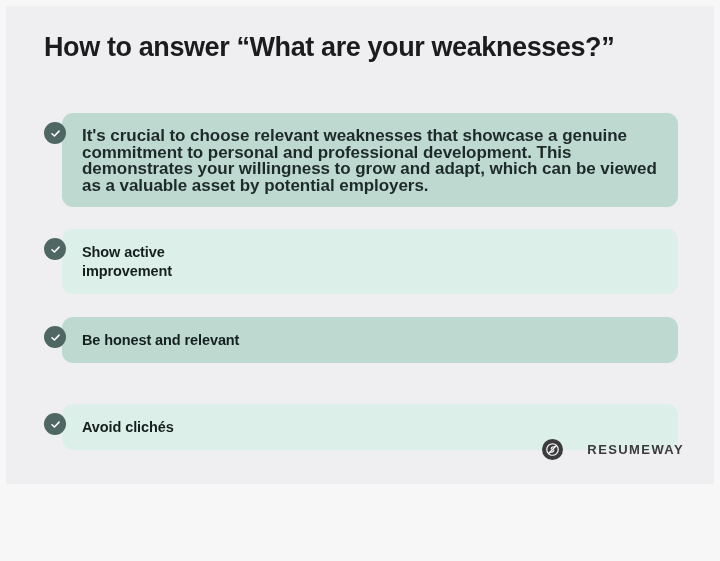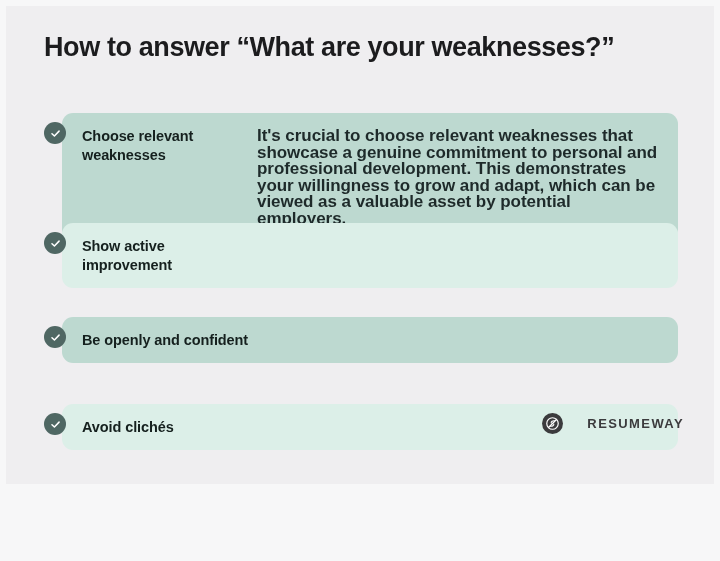--- a/index.html
+++ b/index.html
@@ -109,21 +109,21 @@
     font-size: 17px;
     line-height: 16.5px;
     font-weight: bold;
     color: #1e2a2a;
     letter-spacing: -0.05px;
   }
 
   .logo {
     position: absolute;
     right: 36px;
-    bottom: 50px;
+    bottom: 24px;
     display: flex;
     align-items: center;
     gap: 24px;
   }
   .logo-mark {
     width: 21px;
     height: 21px;
     border-radius: 50%;
     background: #3b3b3d;
     display: flex;
@@ -146,42 +146,41 @@
   <h1 class="title">How to answer “What are your weaknesses?”</h1>
 
   <div class="cards">
       <div class="card tint-dark" style="top: 0px;">
         <div class="card-inner">
           <span class="check">
             <svg width="13" height="13" viewBox="0 0 24 24" aria-hidden="true">
               <path d="M5.5 12.4 L10 16.6 L18.6 7.6" fill="none" stroke="#ffffff" stroke-width="2.8" stroke-linecap="round" stroke-linejoin="round"></path>
             </svg>
           </span>
-          <h2 class="card-heading">Choose relevant weaknesses</h2>
           <p class="card-body">It's crucial to choose relevant weaknesses that showcase a genuine commitment to personal and professional development. This demonstrates your willingness to grow and adapt, which can be viewed as a valuable asset by potential employers.</p>
         </div>
       </div>
-      <div class="card tint-light" style="top: 110px;">
+      <div class="card tint-light" style="top: 116px;">
         <div class="card-inner">
           <span class="check">
             <svg width="13" height="13" viewBox="0 0 24 24" aria-hidden="true">
               <path d="M5.5 12.4 L10 16.6 L18.6 7.6" fill="none" stroke="#ffffff" stroke-width="2.8" stroke-linecap="round" stroke-linejoin="round"></path>
             </svg>
           </span>
           <h2 class="card-heading">Show active improvement</h2>
         </div>
       </div>
       <div class="card tint-dark" style="top: 204px;">
         <div class="card-inner">
           <span class="check">
             <svg width="13" height="13" viewBox="0 0 24 24" aria-hidden="true">
               <path d="M5.5 12.4 L10 16.6 L18.6 7.6" fill="none" stroke="#ffffff" stroke-width="2.8" stroke-linecap="round" stroke-linejoin="round"></path>
             </svg>
           </span>
-          <h2 class="card-heading">Be openly and confident</h2>
+          <h2 class="card-heading">Be honest and relevant</h2>
         </div>
       </div>
       <div class="card tint-light" style="top: 291px;">
         <div class="card-inner">
           <span class="check">
             <svg width="13" height="13" viewBox="0 0 24 24" aria-hidden="true">
               <path d="M5.5 12.4 L10 16.6 L18.6 7.6" fill="none" stroke="#ffffff" stroke-width="2.8" stroke-linecap="round" stroke-linejoin="round"></path>
             </svg>
           </span>
           <h2 class="card-heading">Avoid clichés</h2>

